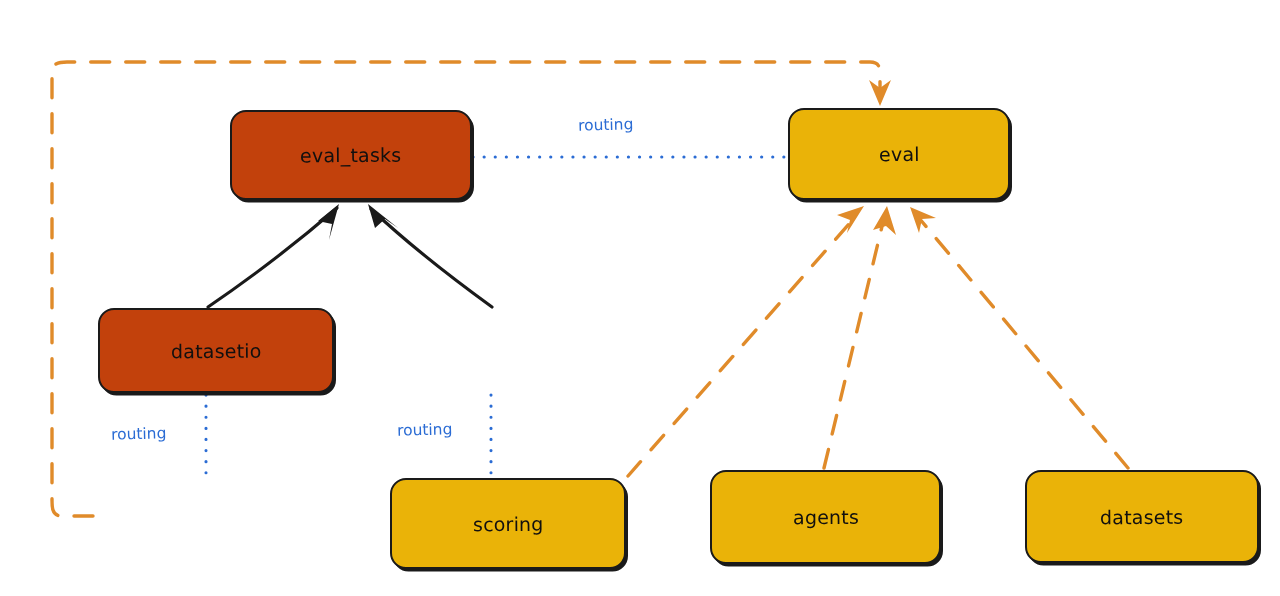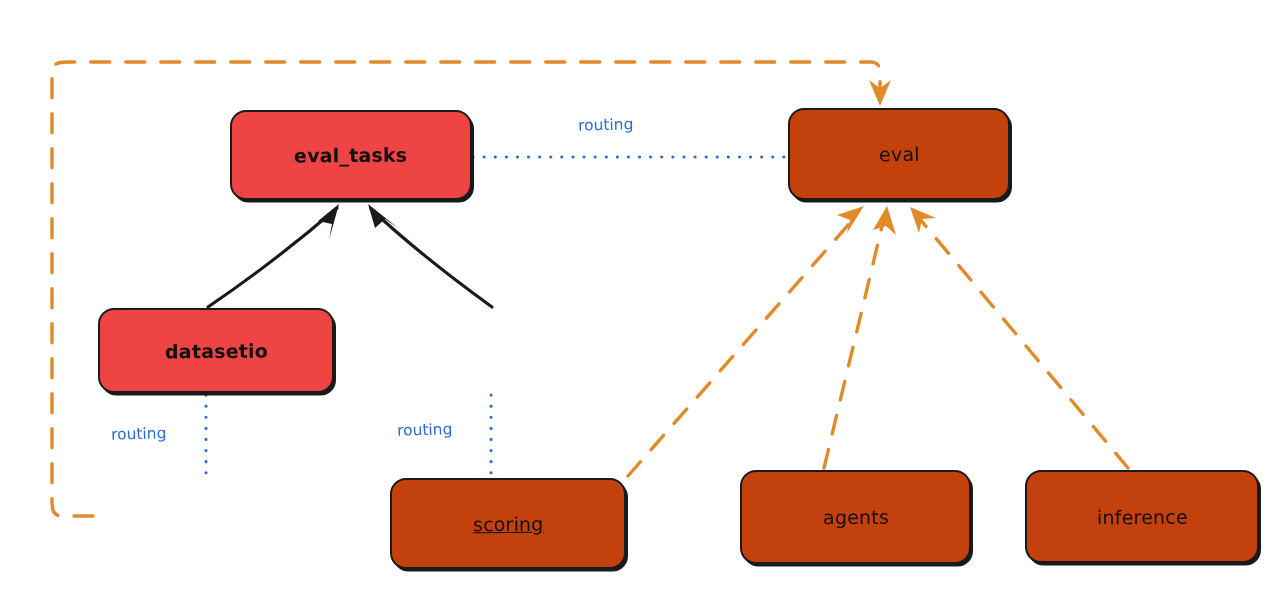--- a/index.html
+++ b/index.html
@@ -35,22 +35,22 @@
     border: 2.6px solid #1a1a1a;
     border-radius: 16px;
     font-family: "DejaVu Sans", sans-serif;
     font-size: 19px;
     letter-spacing: 0.2px;
     color: #12100f;
     text-align: center;
     box-shadow: 2.5px 3px 0 -0.5px #1a1a1a;
     z-index: 3;
   }
-  .node-blue { background: #ef4444; font-weight: bold; }
-  .node-green { background: #c2410c; justify-content: center; }
+  .node-blue { background: #c2410c; }
+  .node-green { background: #eab308; justify-content: center; }
   .node-label {
     display: block;
     transform: rotate(-0.45deg);
     white-space: nowrap;
   }
   .edge-label {
     position: absolute;
     font-family: "DejaVu Sans", sans-serif;
     font-size: 15.5px;
     color: #2b6cd4;
@@ -110,29 +110,29 @@
   <div class="node node-green" style="left:788px; top:108px; width:222px; height:92px;">
     <span class="node-label">eval</span>
   </div>
 
   <div class="node node-blue" style="left:98px; top:308px; width:236px; height:85px;">
     <span class="node-label">datasetio</span>
   </div>
 
 
 
-  <div class="node node-green" style="left:390px; top:478px; width:236px; height:91px;text-decoration:underline;">
+  <div class="node node-green" style="left:390px; top:478px; width:236px; height:91px;">
     <span class="node-label">scoring</span>
   </div>
 
-  <div class="node node-green" style="left:710px; top:470px; width:231px; height:94px;margin-left:30px;">
+  <div class="node node-green" style="left:710px; top:470px; width:231px; height:94px;">
     <span class="node-label">agents</span>
   </div>
 
   <div class="node node-green" style="left:1025px; top:470px; width:234px; height:93px;">
-    <span class="node-label">inference</span>
+    <span class="node-label">datasets</span>
   </div>
 
   <span class="edge-label" style="left:578px; top:116px;">routing</span>
   <span class="edge-label" style="left:111px; top:425px;">routing</span>
   <span class="edge-label" style="left:397px; top:421px;">routing</span>
 
 </div>
 
 </body></html>

